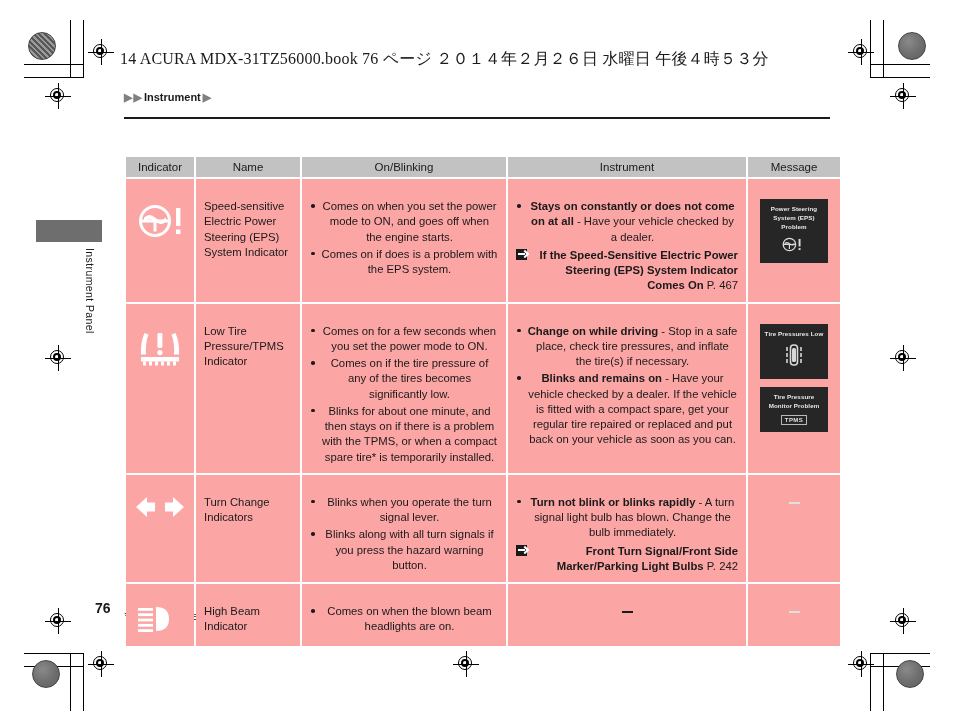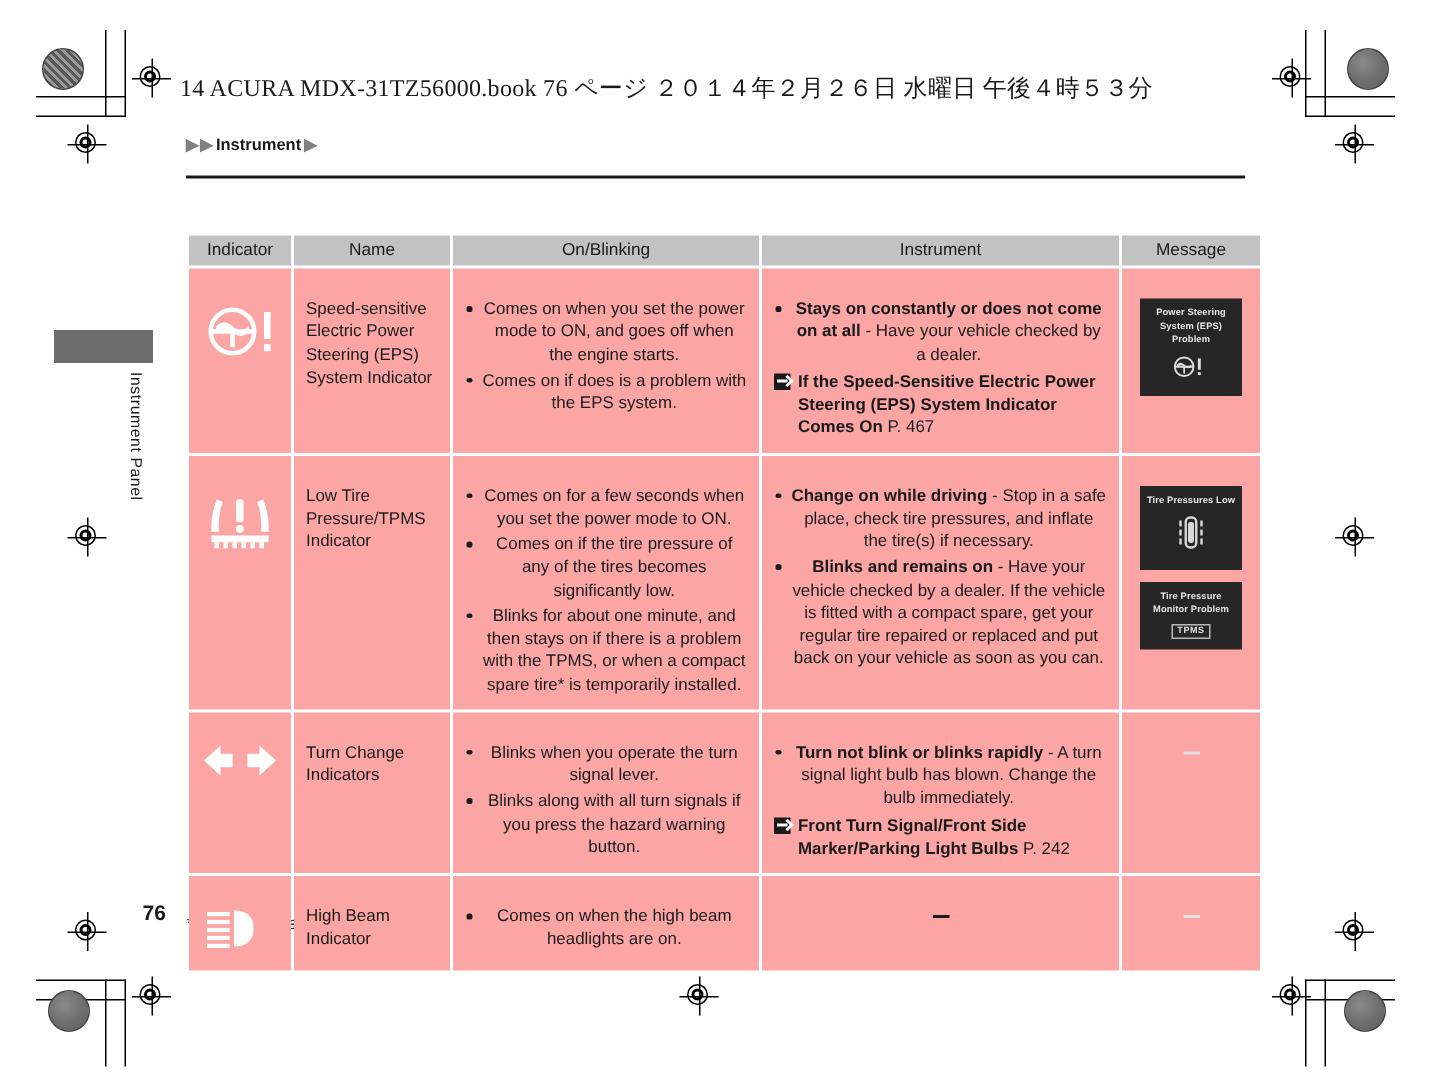--- a/index.html
+++ b/index.html
@@ -239,20 +239,21 @@
   }
   .b { font-weight: bold; }
 
   
   .ref-line {
     margin-top: 3px;
     padding-left: 16px;
     position: relative;
     font-weight: bold;
     line-height: 1.35;
+    text-align: right;
   }
   .ref-icon {
     position: absolute;
     left: 0px;
     top: 1px;
     width: 11px;
     height: 11px;
     background: #1a1a1a;
     display: inline-block;
   }
@@ -588,21 +589,21 @@
               <rect x="4" y="14.6" width="15" height="2.8"></rect>
               <rect x="4" y="19.9" width="15" height="2.8"></rect>
               <rect x="4" y="25.2" width="15" height="2.8"></rect>
             </g>
           </svg>
         </span>
       </td>
       <td class="col-name">High Beam Indicator</td>
       <td>
         <ul class="bullets">
-          <li>Comes on when the high beam headlights are on.</li>
+          <li>Comes on when the blown beam headlights are on.</li>
         </ul>
       </td>
       <td class="centered-dash">
         <span class="dash"></span>
       </td>
       <td class="col-message centered-dash">
         <span class="dash-light"></span>
       </td>
     </tr>
 

